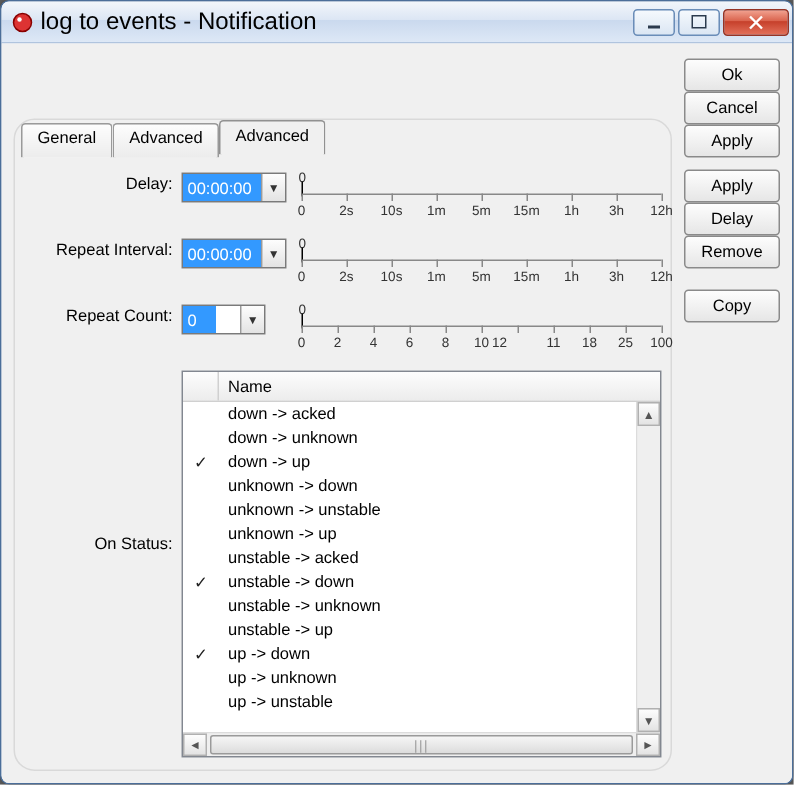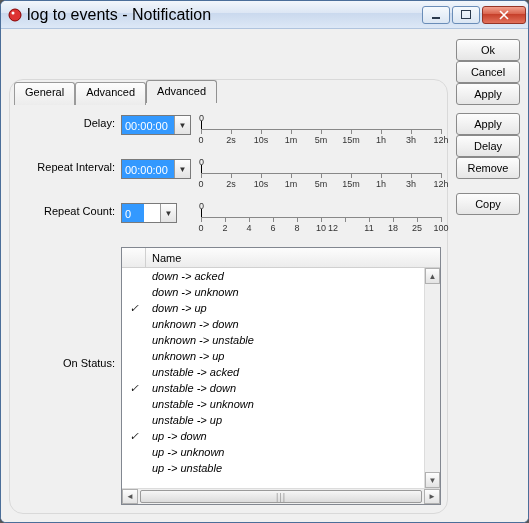--- a/index.html
+++ b/index.html
@@ -208,21 +208,21 @@
   }
   .listhead .namecol {
     padding-left: 6px;
   }
   .listbody {
     flex:1; overflow:hidden;
     position:relative;
   }
   .listitems { position:absolute; inset:0 16px 0 0; }
   .listrow {
-    display:flex; height:16px; align-items:center;font-style:italic;
+    display:flex; height:16px; align-items:center;
   }
   .listrow .chk {
     width:24px; display:flex; justify-content:center;
     font-size: 11px; color:#222;
   }
   .listrow .name { padding-left:6px; }
   .vscroll {
     position:absolute; right:0; top:0; bottom:0;
     width:16px;
     background:#f0f0f0;

